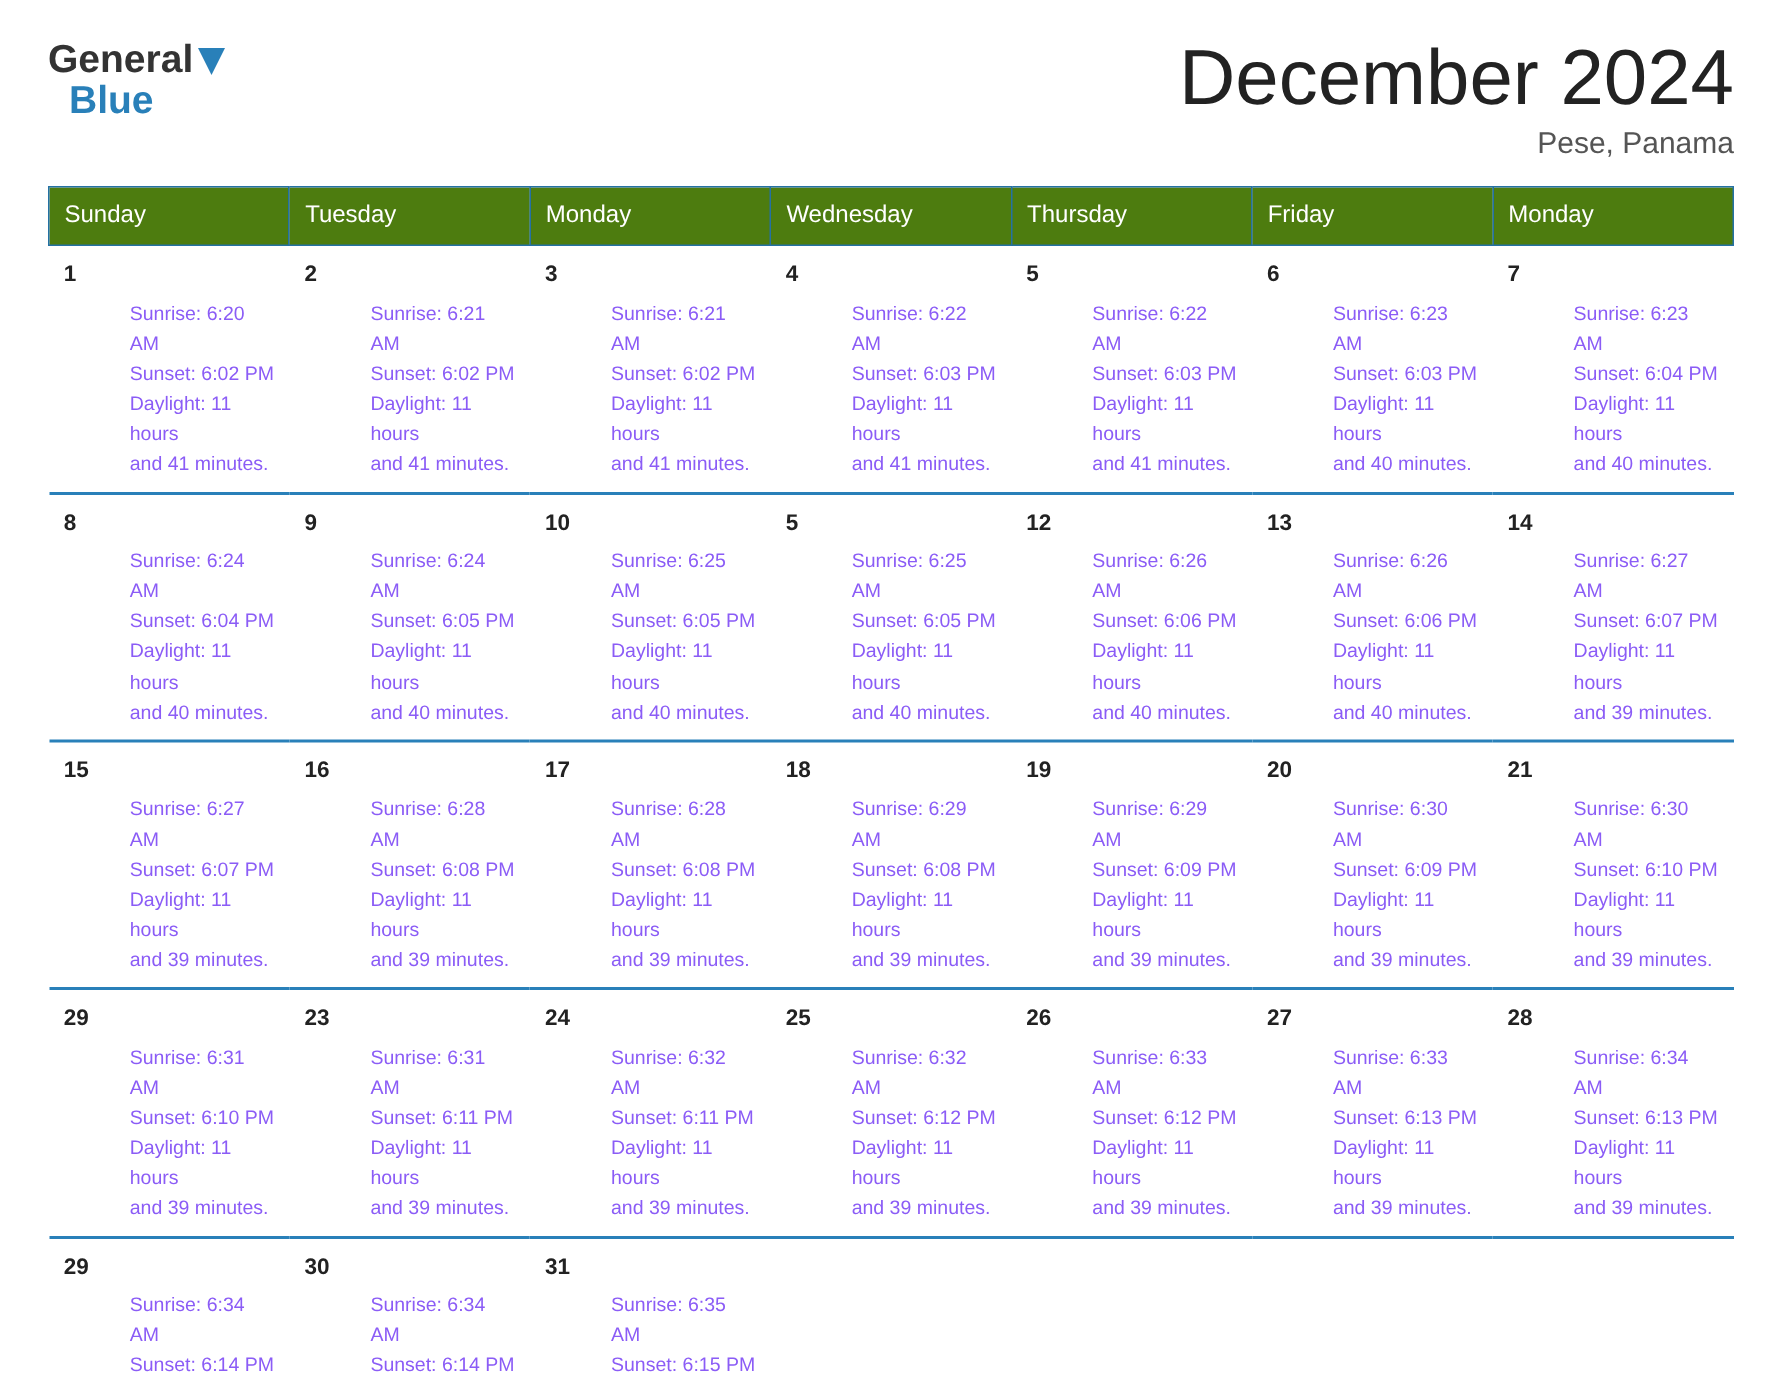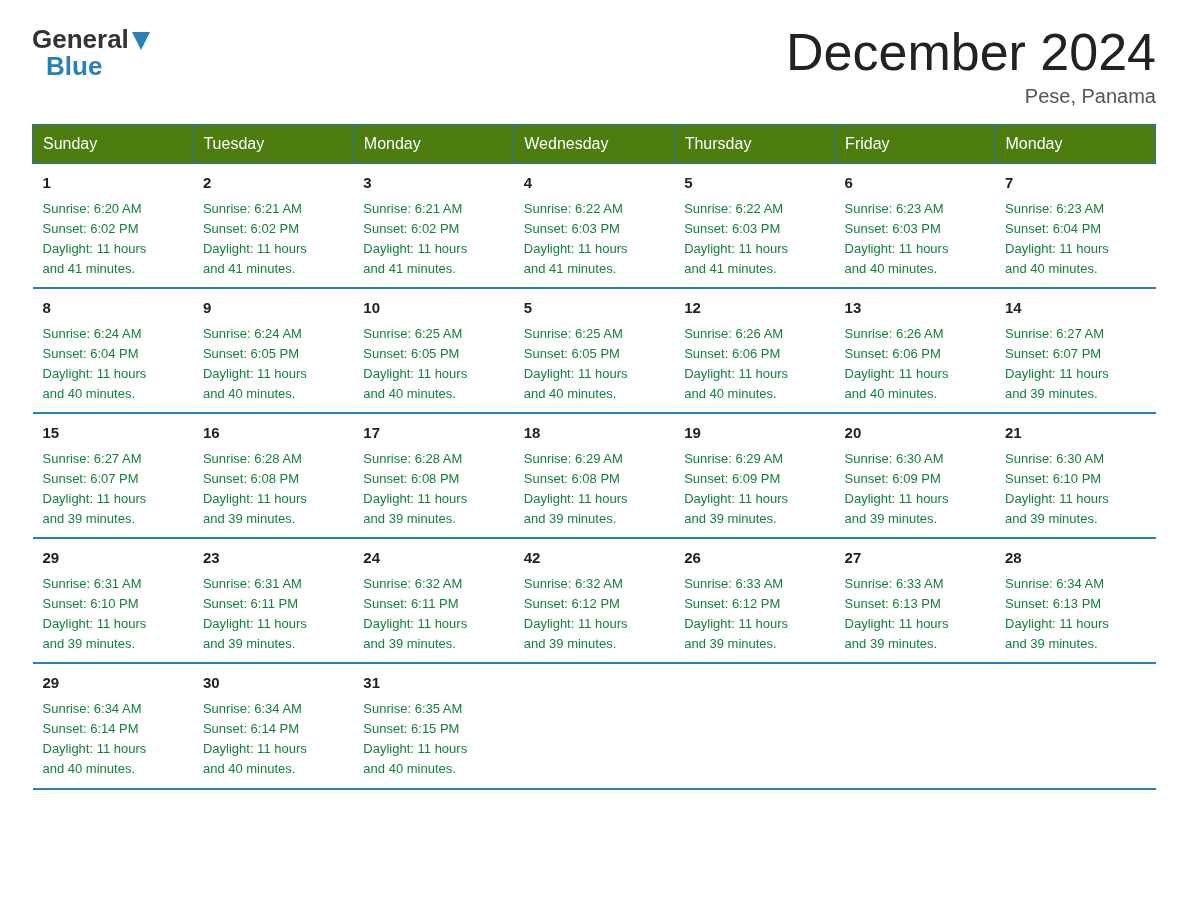--- a/index.html
+++ b/index.html
@@ -65,21 +65,22 @@
     }
     .day-number {
       font-size: 15px;
       font-weight: bold;
       margin-bottom: 4px;
       color: #222;
     }
     .day-info {
       font-size: 13px;
       line-height: 1.55;
-      color: #15803d;
+      color: #8b5cf6;
+      margin-left: 44px;
     }
     tbody tr:nth-child(odd) td {
       background: #fff;
     }
     tbody tr:nth-child(even) td {
       background: #fff;
     }
   </style>
 </head>
 <body>
@@ -328,21 +329,21 @@
         <td>
         <div class="day-number">24</div>
         <div class="day-info">
           Sunrise: 6:32 AM<br>
           Sunset: 6:11 PM<br>
           Daylight: 11 hours<br>
           and 39 minutes.
         </div>
       </td>
         <td>
-        <div class="day-number">42</div>
+        <div class="day-number">25</div>
         <div class="day-info">
           Sunrise: 6:32 AM<br>
           Sunset: 6:12 PM<br>
           Daylight: 11 hours<br>
           and 39 minutes.
         </div>
       </td>
         <td>
         <div class="day-number">26</div>
         <div class="day-info">

